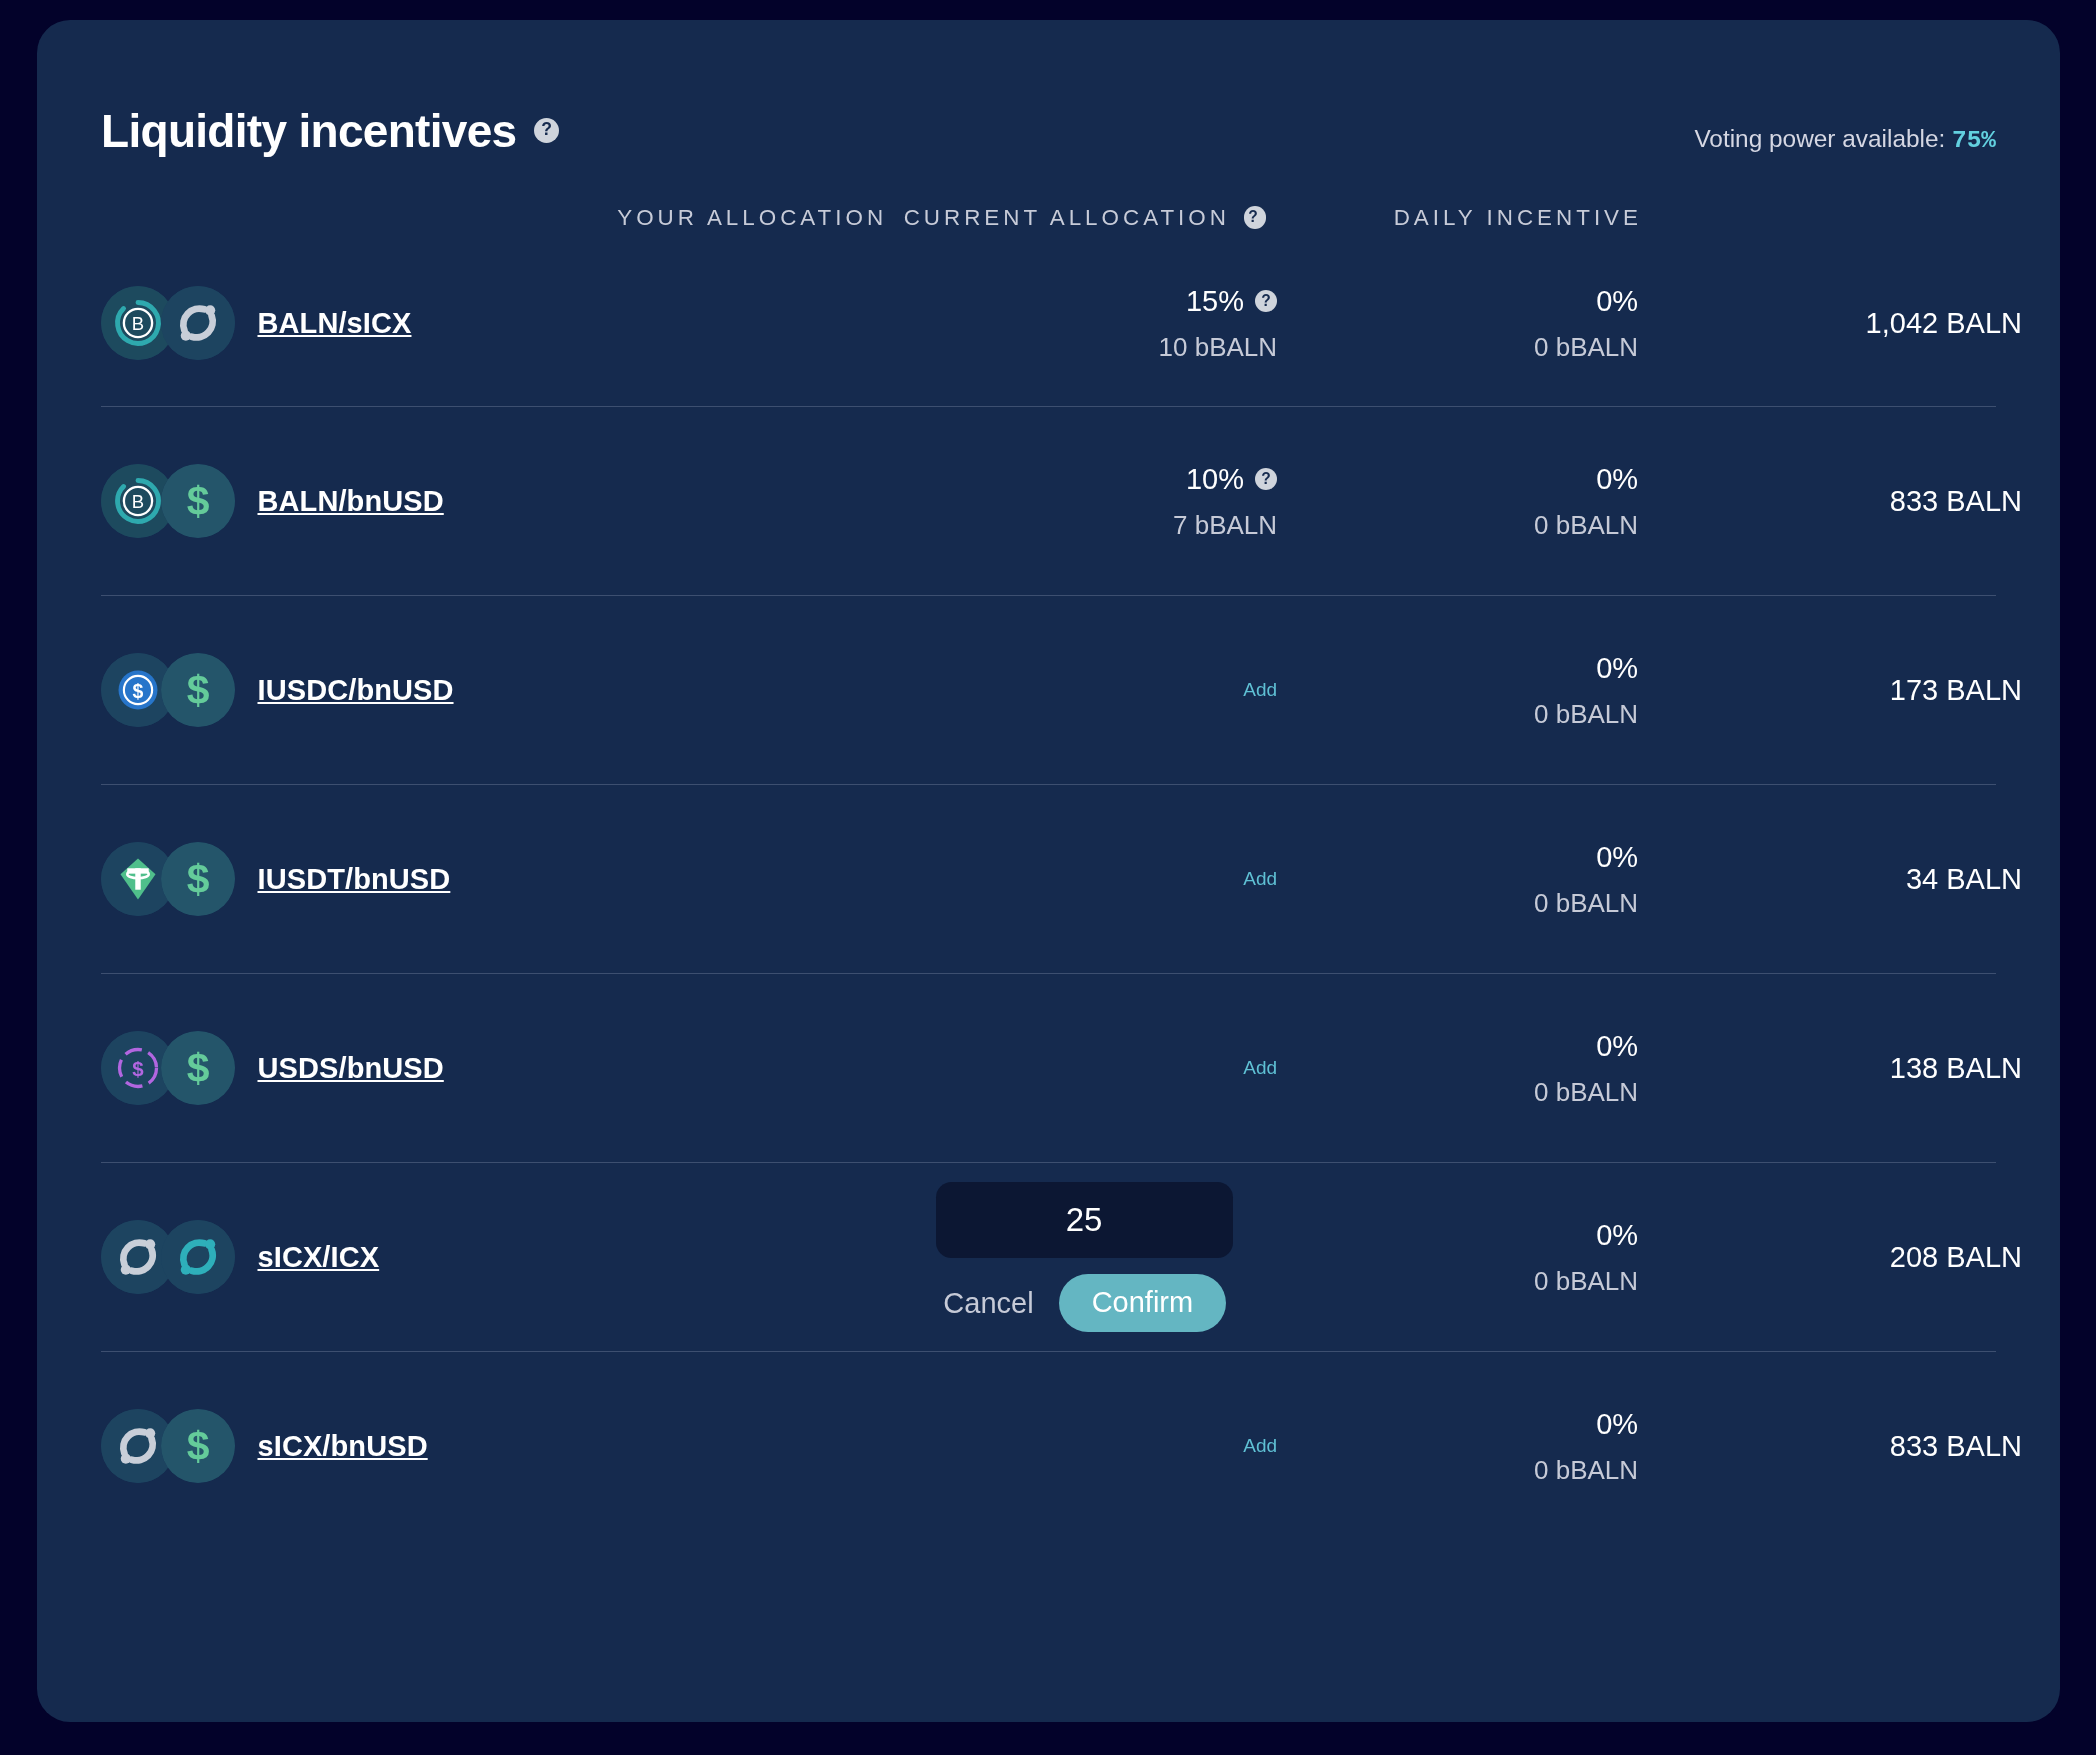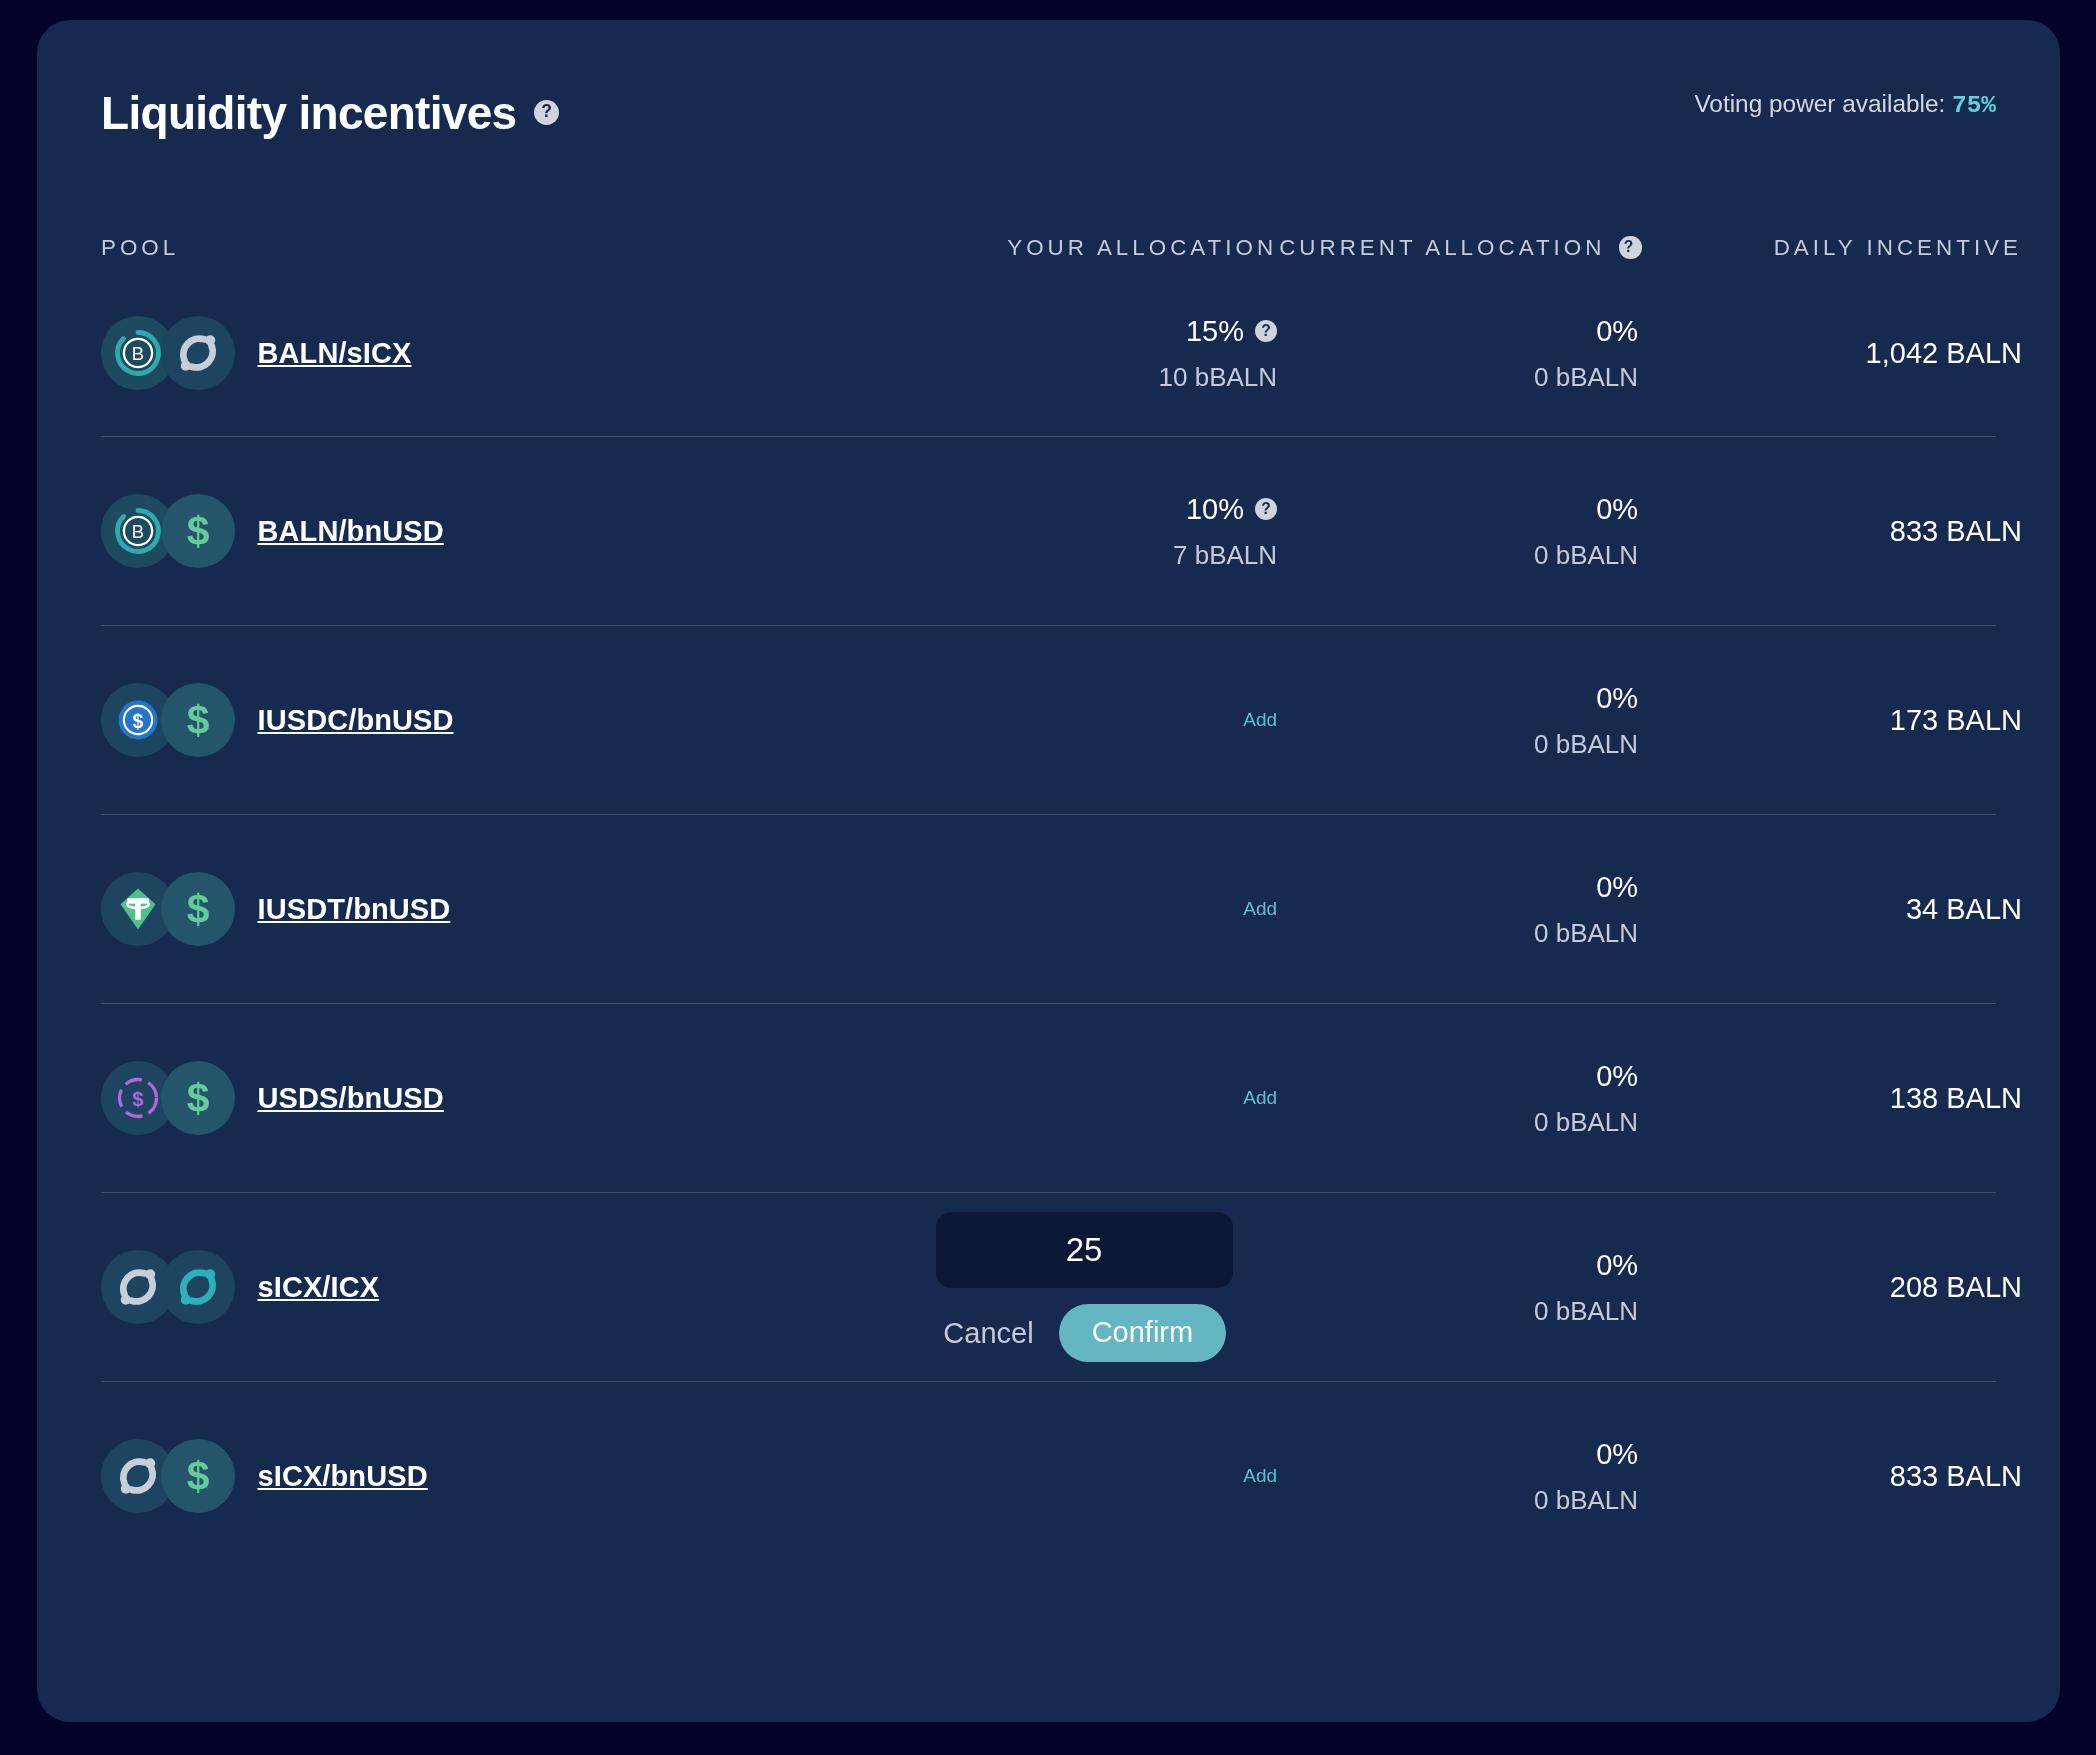--- a/index.html
+++ b/index.html
@@ -27,24 +27,24 @@
     width: 2023px;
     height: 1702px;
     background: #152a4e;
     border-radius: 33px;
     padding: 70px 64px 0 64px;
   }
 
   
   .card-header {
     display: flex;
-    align-items: flex-start;
+    align-items: flex-end;
     justify-content: space-between;
     height: 64px;
-    margin-bottom: 81px;
+    margin-bottom: 51px;
   }
   .title-wrap { display: flex; align-items: center; gap: 17.6px; }
   .page-title {
     font-size: 46px;
     font-weight: 700;
     color: #ffffff;
     letter-spacing: -0.7px;
     line-height: 1;
   }
   .help-icon {
@@ -231,21 +231,20 @@
       </div>
       <div class="voting-power">
         <span>Voting power available:</span>
         <b>75%</b>
       </div>
     </div>
 
     <div class="table">
 
       <div class="row-grid thead">
-        <div class="th c-pool">POOL</div>
         <div class="th c-your">YOUR ALLOCATION</div>
         <div class="th c-current">
           <span>CURRENT ALLOCATION</span>
           <span class="help-icon sm">?</span>
         </div>
         <div class="th c-daily">DAILY INCENTIVE</div>
       </div>
 
       <div id="rows-container">
           <div class="row-grid trow">

